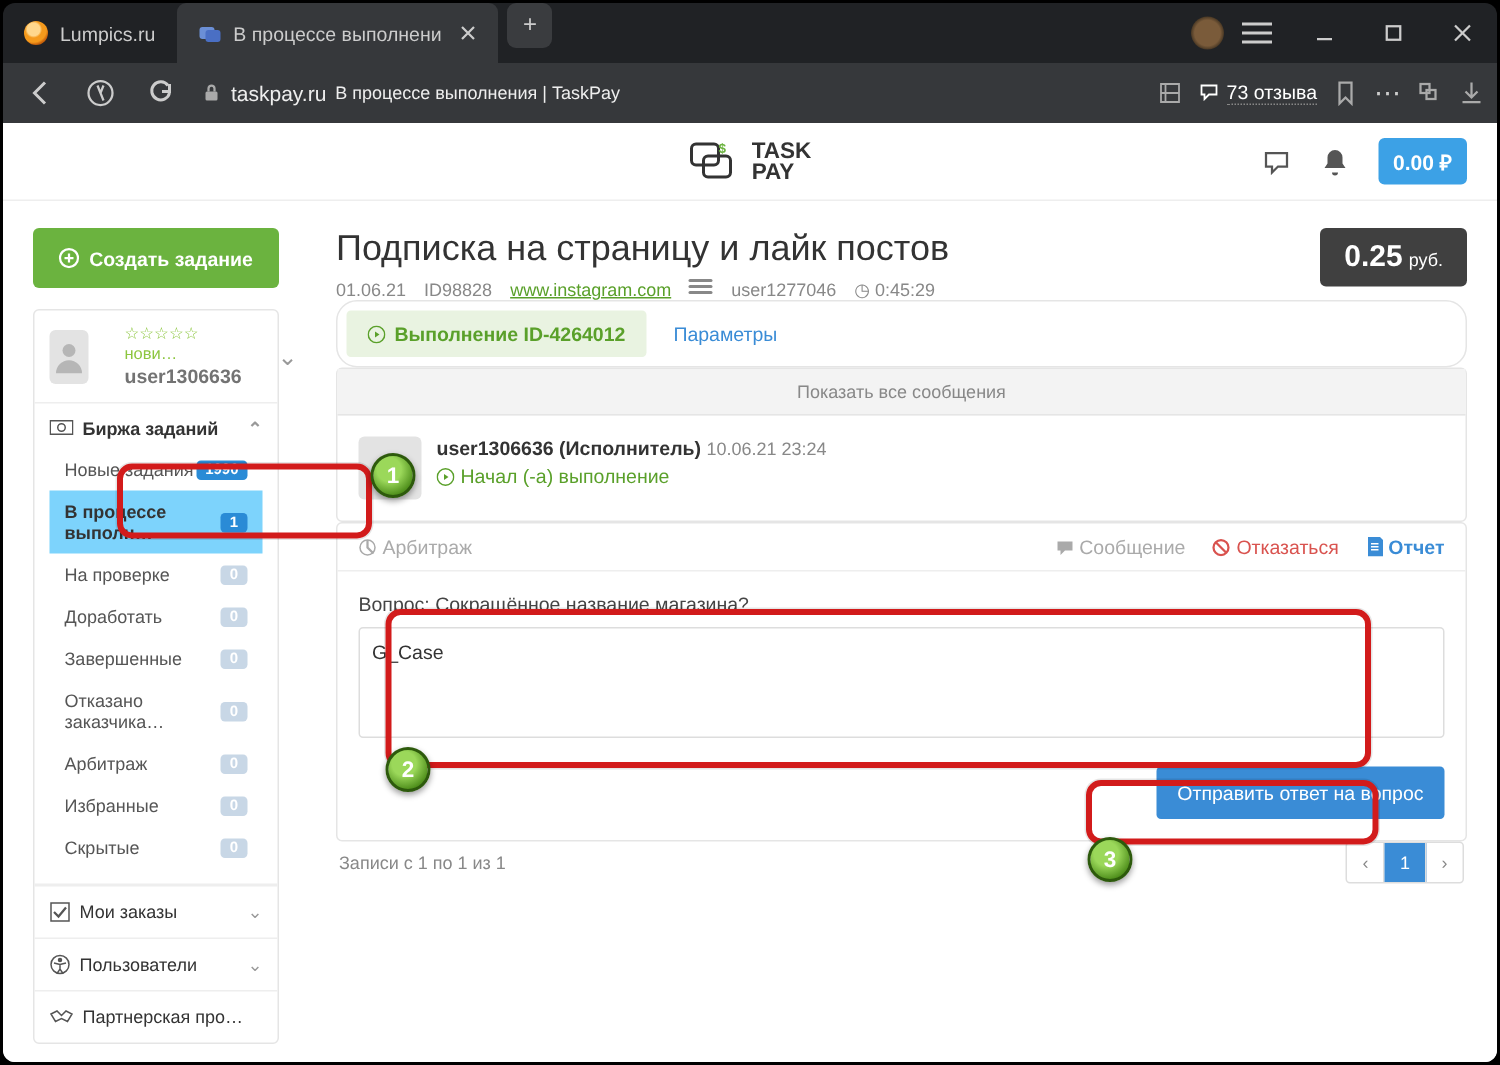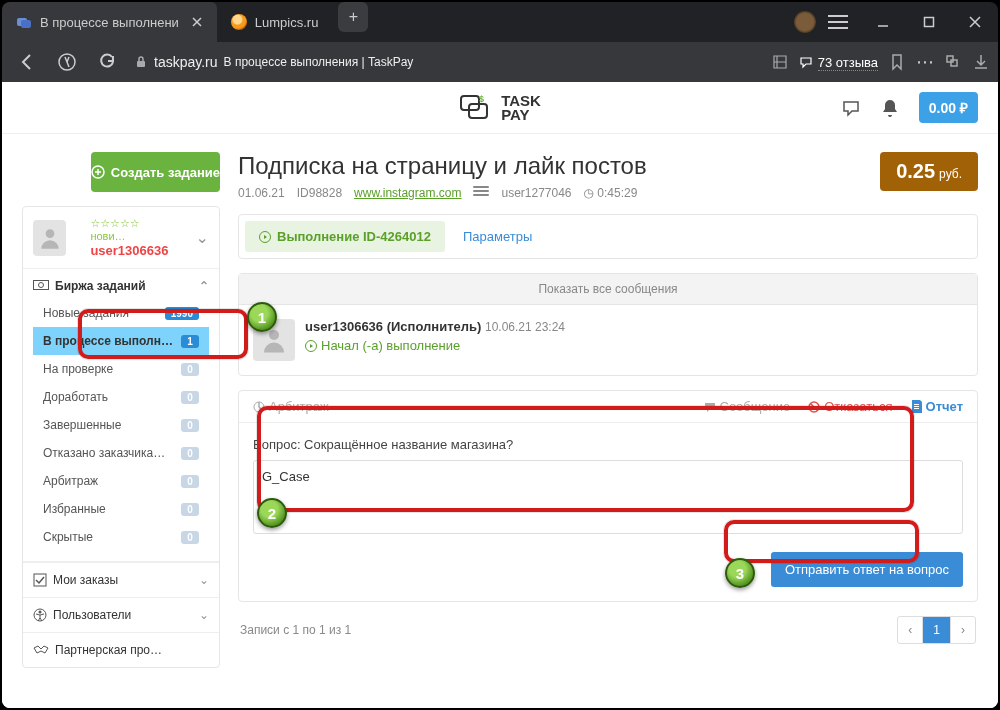--- a/index.html
+++ b/index.html
@@ -35,51 +35,51 @@
 .topbar { height:52px; display:flex; align-items:center; justify-content:center; border-bottom:1px solid #eee; position:relative; }
 .logo { display:flex; align-items:center; gap:6px; }
 .logo-text { font-size:15px; font-weight:700; color:#333; line-height:0.9; }
 .topbar-right { position:absolute; right:20px; display:flex; align-items:center; gap:20px; }
 .balance { background:#3ca1e6; color:#fff; font-weight:700; font-size:14px; padding:6px 10px; border-radius:4px; }
 .ticon { color:#444; }
 
 .content { flex:1; display:flex; padding:18px 20px 0 20px; background:#fff; gap:18px; overflow:hidden; }
 
 
-.sidebar { width:198px; display:flex; flex-direction:column;align-items:flex-end; }
+.sidebar { width:164px; display:flex; flex-direction:column; }
 .create-btn { background:#6bb33f; color:#fff; font-size:13px; font-weight:600; height:40px; border-radius:4px; display:flex; align-items:center; justify-content:center; gap:6px; }
 .side-card { border:1px solid #e5e5e5; border-radius:4px; margin-top:14px; }
 .user-block { display:flex; align-items:center; gap:24px; padding:10px; border-bottom:1px solid #eee; }
 .user-ava { width:36px; height:36px; background:#e3e3e3; border-radius:4px; display:flex; align-items:center; justify-content:center; }
 .user-ava svg { width:26px; height:26px; fill:#b6b6b6; }
 .user-meta { font-size:11px; color:#8cc63f; line-height:1.2; }
-.user-name { font-size:13px; color:#ef4444; font-weight:600; }
+.user-name { font-size:13px; color:#737373; font-weight:600; }
 .user-chev { margin-left:auto; color:#999; }
 
 .side-section { padding:10px 10px 6px; border-bottom:1px solid #eee; }
 .side-section-h { display:flex; align-items:center; gap:6px; font-size:12px; color:#333; font-weight:600; }
 .side-section-h .chev { margin-left:auto; color:#999; }
 .side-items { padding:6px 0 4px; }
 .side-item { display:flex; align-items:center; padding:7px 10px; font-size:12px; color:#555; cursor:pointer; }
 .side-item .badge { margin-left:auto; background:#c8d7e6; color:#fff; font-size:10px; font-weight:700; padding:1px 6px; border-radius:3px; min-width:18px; text-align:center; }
 .side-item .badge.b-blue { background:#2a8bd6; }
 .side-item.active { background:#7dd3fc; color:#333; font-weight:600; }
 .side-footer-item { display:flex; align-items:center; gap:6px; padding:10px; font-size:12px; color:#333; border-top:1px solid #eee; }
 .side-footer-item .chev { margin-left:auto; color:#999; }
 
 
-.main { flex:1; display:flex; flex-direction:column; gap:14px; overflow:hidden; }
+.main { flex:1; display:flex; flex-direction:column; overflow:hidden;margin-left:20px; }
 .task-head { display:flex; justify-content:space-between; align-items:flex-start; }
 .task-title { font-size:24px; color:#333; font-weight:400; }
 .task-meta { font-size:12px; color:#888; display:flex; gap:12px; margin-top:6px; }
 .task-link { color:#5aa02a; text-decoration:underline; font-size:12px; }
-.price-tag { background:#a16207; color:#fff; font-size:20px; font-weight:700; padding:8px 16px; border-radius:4px; display:flex; align-items:baseline; gap:4px; }
+.price-tag { background:#404040; color:#fff; font-size:20px; font-weight:700; padding:8px 16px; border-radius:4px; display:flex; align-items:baseline; gap:4px; }
 .price-tag small { font-size:12px; font-weight:400; }
 
-.tabs-row { border:1px solid #e5e5e5; border-radius:4px; display:flex; padding:6px; gap:4px; font-size:13px; }
+.tabs-row { border:1px solid #e5e5e5; border-radius:14px; display:flex; padding:6px; gap:4px; font-size:13px; }
 .tabs-row .mtab { padding:8px 14px; border-radius:3px; display:flex; align-items:center; gap:6px; }
 .mtab.green { background:#e9f3e1; color:#5aa02a; font-weight:600; }
 .mtab.link { color:#3a8cd6; }
 
 .panel { border:1px solid #e5e5e5; border-radius:4px; }
 .panel-bar { background:#f3f3f3; color:#888; font-size:12px; text-align:center; padding:8px; border-bottom:1px solid #e5e5e5; }
 .msg-row { display:flex; gap:10px; padding:14px; }
 .msg-ava { width:42px; height:42px; background:#e3e3e3; border-radius:4px; display:flex; align-items:center; justify-content:center; }
 .msg-ava svg { width:30px; height:30px; fill:#b6b6b6; }
 .msg-body { font-size:13px; color:#333; }
@@ -111,37 +111,37 @@
 .bars-ico { display:flex; flex-direction:column; gap:2px; }
 .bars-ico span { width:16px; height:2px; background:#888; border-radius:1px; }
 </style>
 </head>
 <body>
 
 <div class="browser">
 
   <div class="titlebar">
     <div class="tabs">
+      <div class="tab">
+        <span class="tab-favicon fav-orange"></span>
+        <span>Lumpics.ru</span>
+      </div>
       <div class="tab active">
         <span class="fav-blue">
           <svg viewBox="0 0 16 16">
               <rect x="1" y="4" width="10" height="8" rx="2" fill="#6b8fd6"></rect>
               <rect x="5" y="6" width="10" height="8" rx="2" fill="#4a6fc4"></rect>
             </svg>
         </span>
         <span>В процессе выполнени</span>
         <span class="tab-close">
           <svg width="10" height="10" viewBox="0 0 10 10">
               <path d="M1 1 L9 9 M9 1 L1 9" stroke="#ccc" stroke-width="1.5"></path>
             </svg>
         </span>
-      </div>
-      <div class="tab">
-        <span class="tab-favicon fav-orange"></span>
-        <span>Lumpics.ru</span>
       </div>
       <div class="newtab">+</div>
     </div>
     <div class="avatar-small"></div>
     <div class="burger">
         <span></span>
         <span></span>
         <span></span>
       </div>
     <div class="win-controls">

